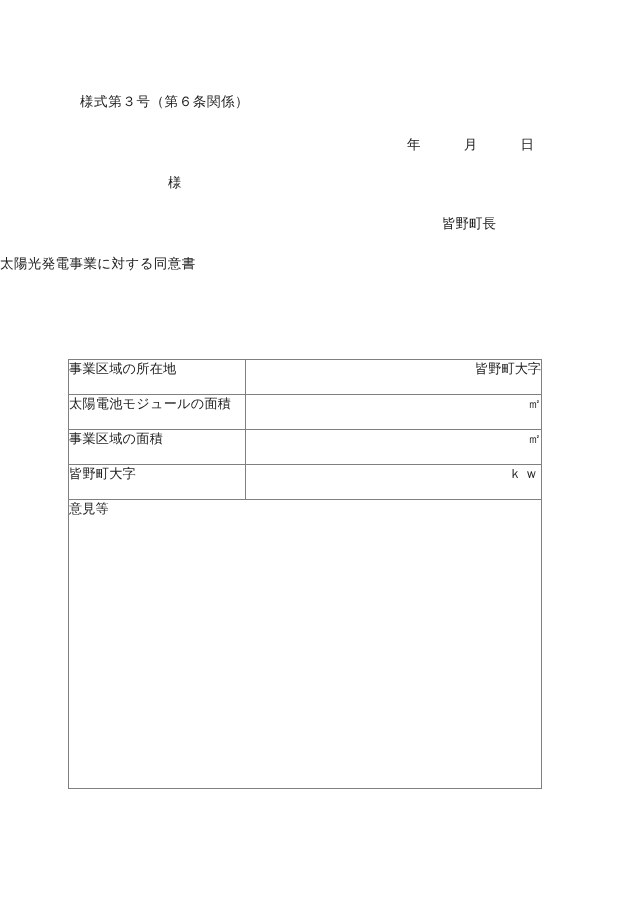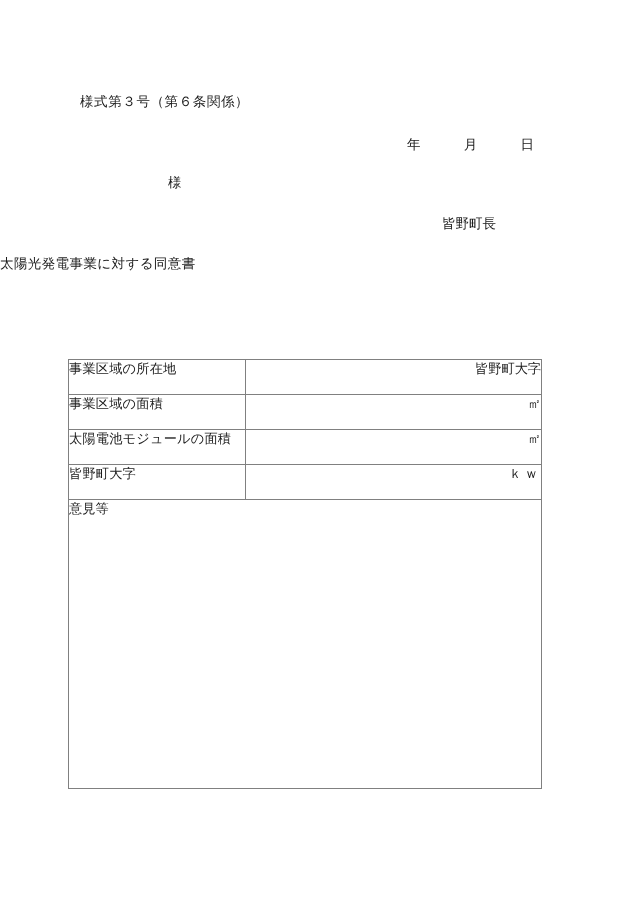--- a/index.html
+++ b/index.html
@@ -160,25 +160,25 @@
   <div class="doc-title">太陽光発電事業に対する同意書</div>
 
 
   <table class="form-table">
     <tbody>
       <tr>
         <td class="cell-label">事業区域の所在地</td>
         <td class="cell-value left">皆野町大字</td>
       </tr>
       <tr>
-        <td class="cell-label">事業区域の面積</td>
+        <td class="cell-label">太陽電池モジュールの面積</td>
         <td class="cell-value right">㎡</td>
       </tr>
       <tr>
-        <td class="cell-label">太陽電池モジュールの面積</td>
+        <td class="cell-label">事業区域の面積</td>
         <td class="cell-value right">㎡</td>
       </tr>
       <tr>
         <td class="cell-label">皆野町大字</td>
         <td class="cell-value right unit-kw">ｋｗ</td>
       </tr>
       <tr>
         <td class="cell-opinion-label" colspan="2">意見等</td>
       </tr>
       <tr>

